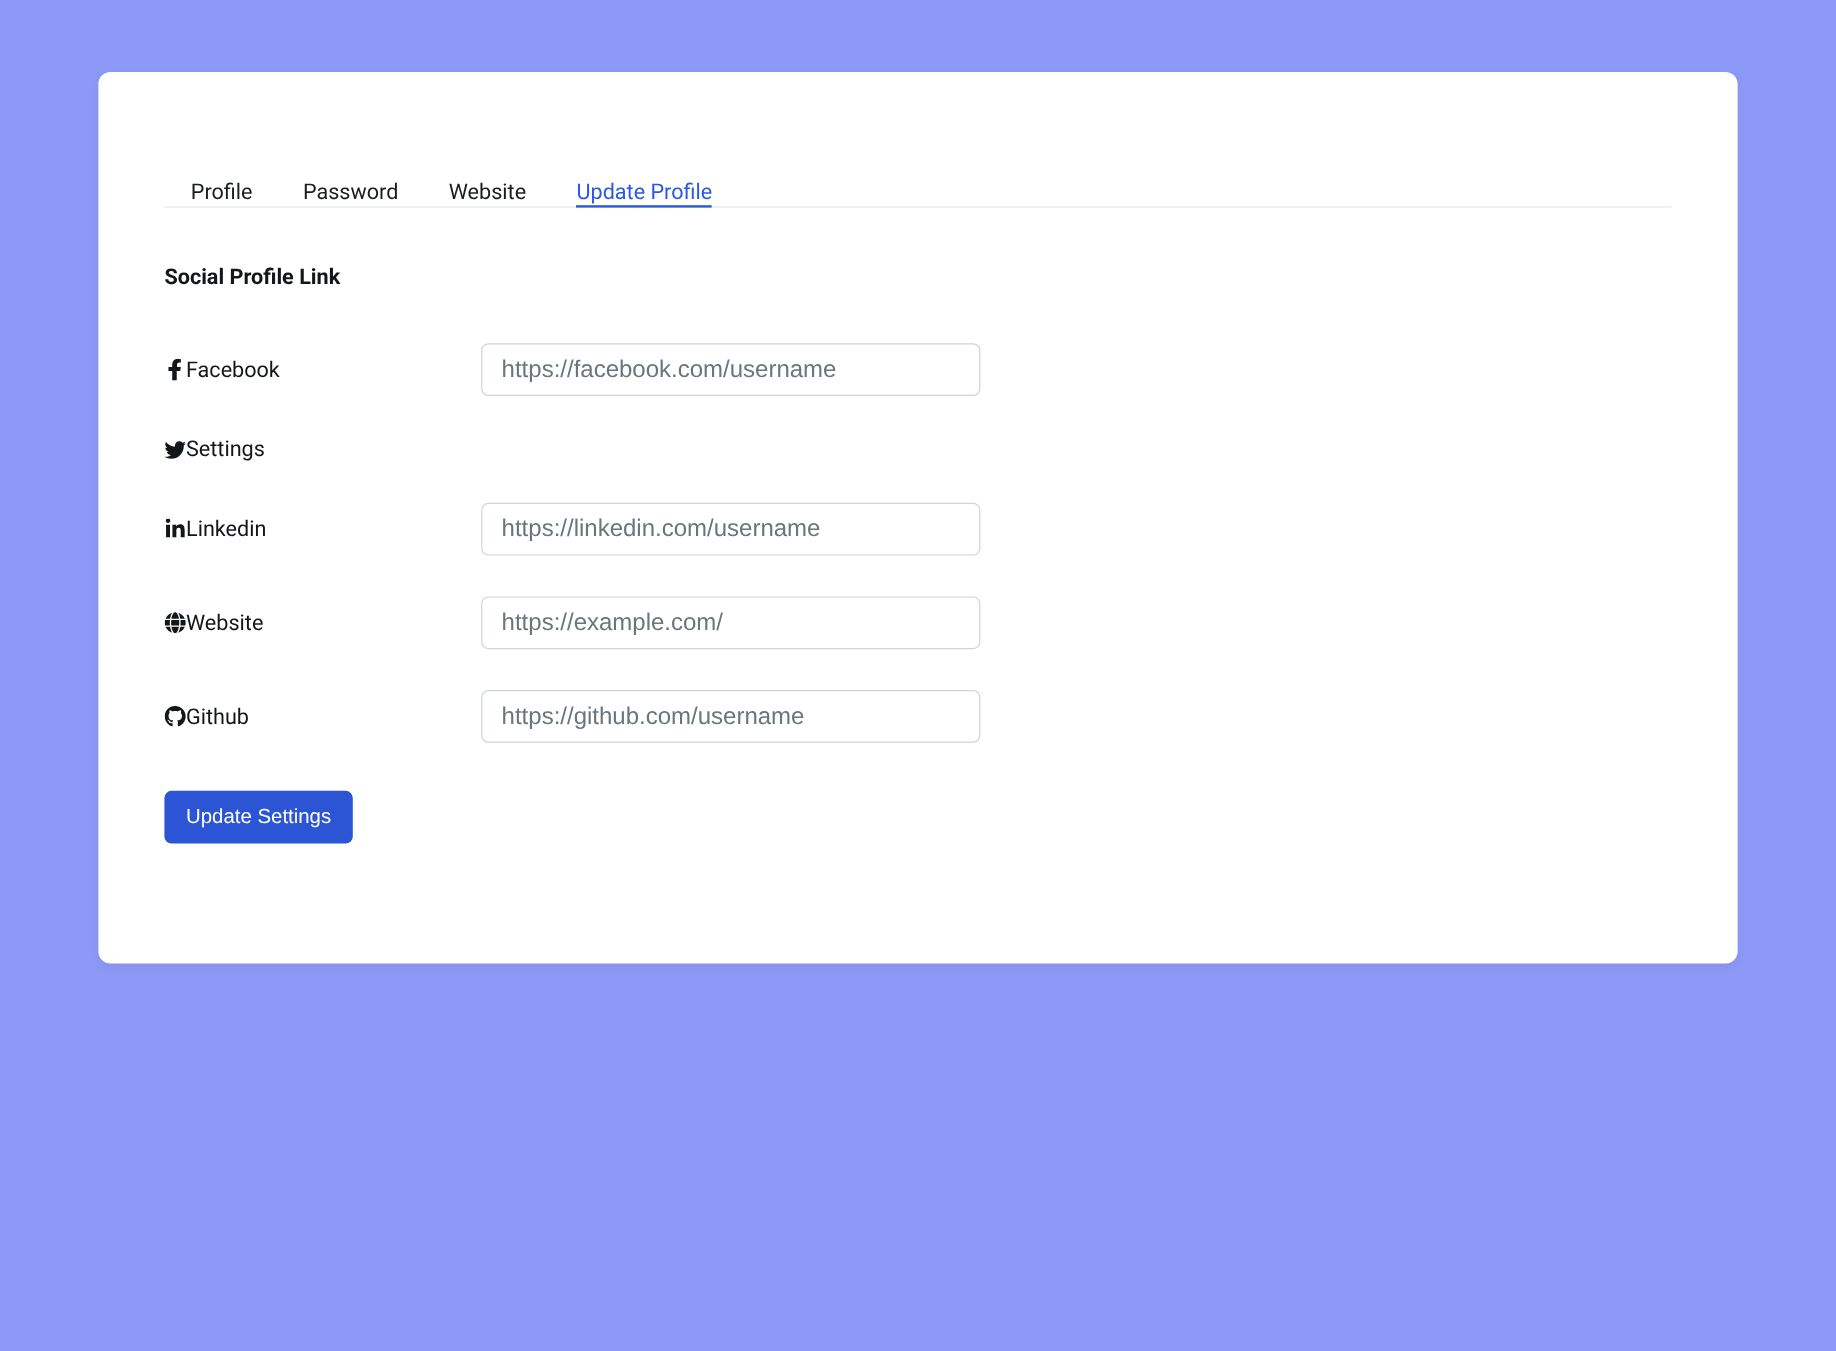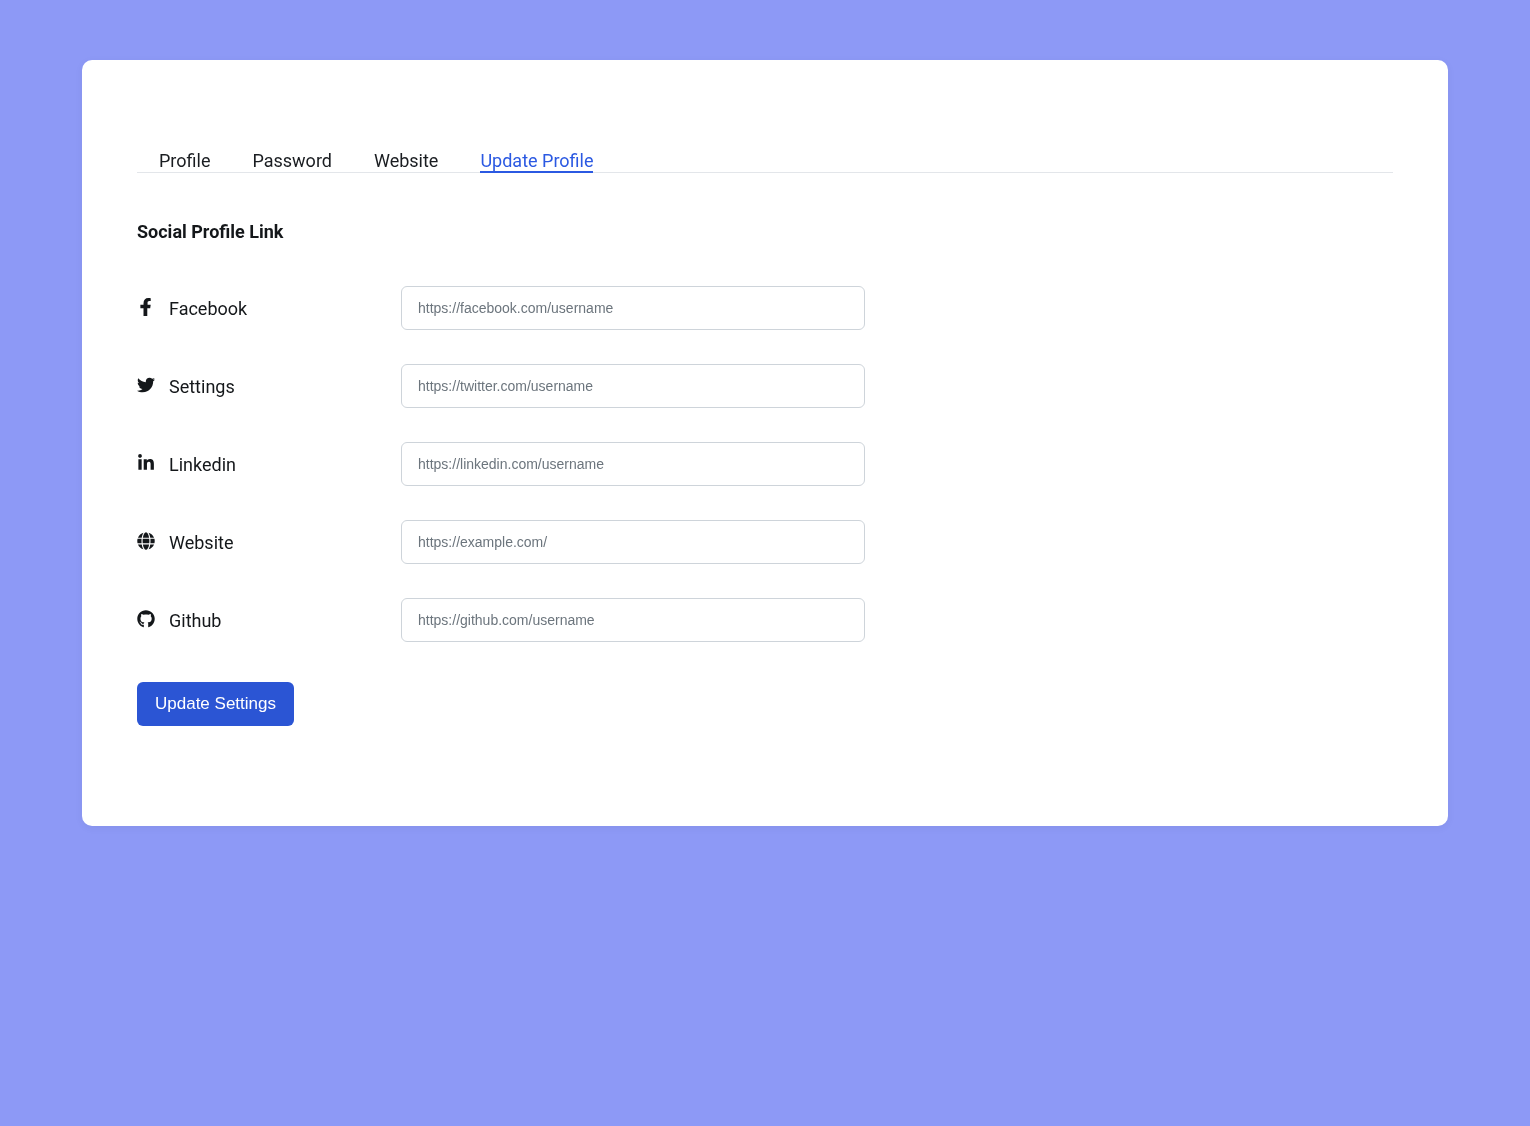--- a/index.html
+++ b/index.html
@@ -50,22 +50,22 @@
       margin-top: 48px;
       margin-bottom: 44px;
     }
     .form-row {
       display: flex;
       align-items: center;
       margin-bottom: 34px;
     }
     .form-label {
       display: flex;
-      align-items: flex-start;
-      gap: 14px;
+      align-items: center;
+      gap: 0;
       width: 264px;
       flex-shrink: 0;
     }
     .form-label .icon {
       width: 18px;
       height: 18px;
       display: flex;
       align-items: center;
       justify-content: center;
       color: #14171a;
@@ -73,26 +73,26 @@
     .form-label .icon svg {
       width: 18px;
       height: 18px;
       fill: currentColor;
     }
     .form-label .label-text {
       font-size: 18px;
       color: #14171a;
     }
     .form-input {
-      width: 464px;
+      width: 416px;
       height: 44px;
       border: 1px solid #ced4da;
       border-radius: 6px;
       padding: 12px 16px;
-      font-size: 14px;
+      font-size: 20px;
       color: #2a2e33;
       outline: none;
     }
     .form-input::placeholder {
       color: #6c757d;
     }
     .submit-button {
       margin-top: 6px;
       background: #2b55d4;
       color: #fff;
@@ -133,21 +133,20 @@
   
   <div class="form-row">
     <div class="form-label">
       <span class="icon">
         <svg viewBox="0 0 512 512">
             <path d="M459.37 151.716c.325 4.548.325 9.097.325 13.645 0 138.72-105.583 298.558-298.558 298.558-59.452 0-114.68-17.219-161.137-47.106 8.447.974 16.568 1.299 25.34 1.299 49.055 0 94.213-16.568 130.274-44.832-46.132-.975-84.792-31.188-98.112-72.772 6.498.974 12.995 1.624 19.818 1.624 9.421 0 18.843-1.3 27.614-3.573-48.081-9.747-84.143-51.98-84.143-102.985v-1.299c13.969 7.797 30.214 12.67 47.431 13.319-28.264-18.843-46.781-51.005-46.781-87.391 0-19.492 5.197-37.36 14.294-52.954 51.655 63.675 129.3 105.258 216.365 109.807-1.624-7.797-2.599-15.918-2.599-24.04 0-57.828 46.782-104.934 104.934-104.934 30.213 0 57.502 12.67 76.67 33.137 23.715-4.548 46.456-13.32 66.599-25.34-7.798 24.366-24.366 44.833-46.132 57.827 21.117-2.273 41.584-8.122 60.426-16.243-14.292 20.791-32.161 39.308-52.628 54.253z"></path>
           </svg>
       </span>
       <span class="label-text">Settings</span>
     </div>
-    <input type="text" class="form-input" placeholder="https://twitter.com/username" style="">
   </div>
 
   
   <div class="form-row">
     <div class="form-label">
       <span class="icon">
         <svg viewBox="0 0 448 512">
             <path d="M100.28 448H7.4V148.9h92.88zM53.79 108.1C24.09 108.1 0 83.5 0 53.8a53.79 53.79 0 0 1 107.58 0c0 29.7-24.1 54.3-53.79 54.3zM447.9 448h-92.68V302.4c0-34.7-.7-79.2-48.29-79.2-48.29 0-55.69 37.7-55.69 76.7V448h-92.78V148.9h89.08v40.8h1.3c12.4-23.5 42.69-48.3 87.88-48.3 94 0 111.28 61.9 111.28 142.3V448z"></path>
           </svg>
       </span>

